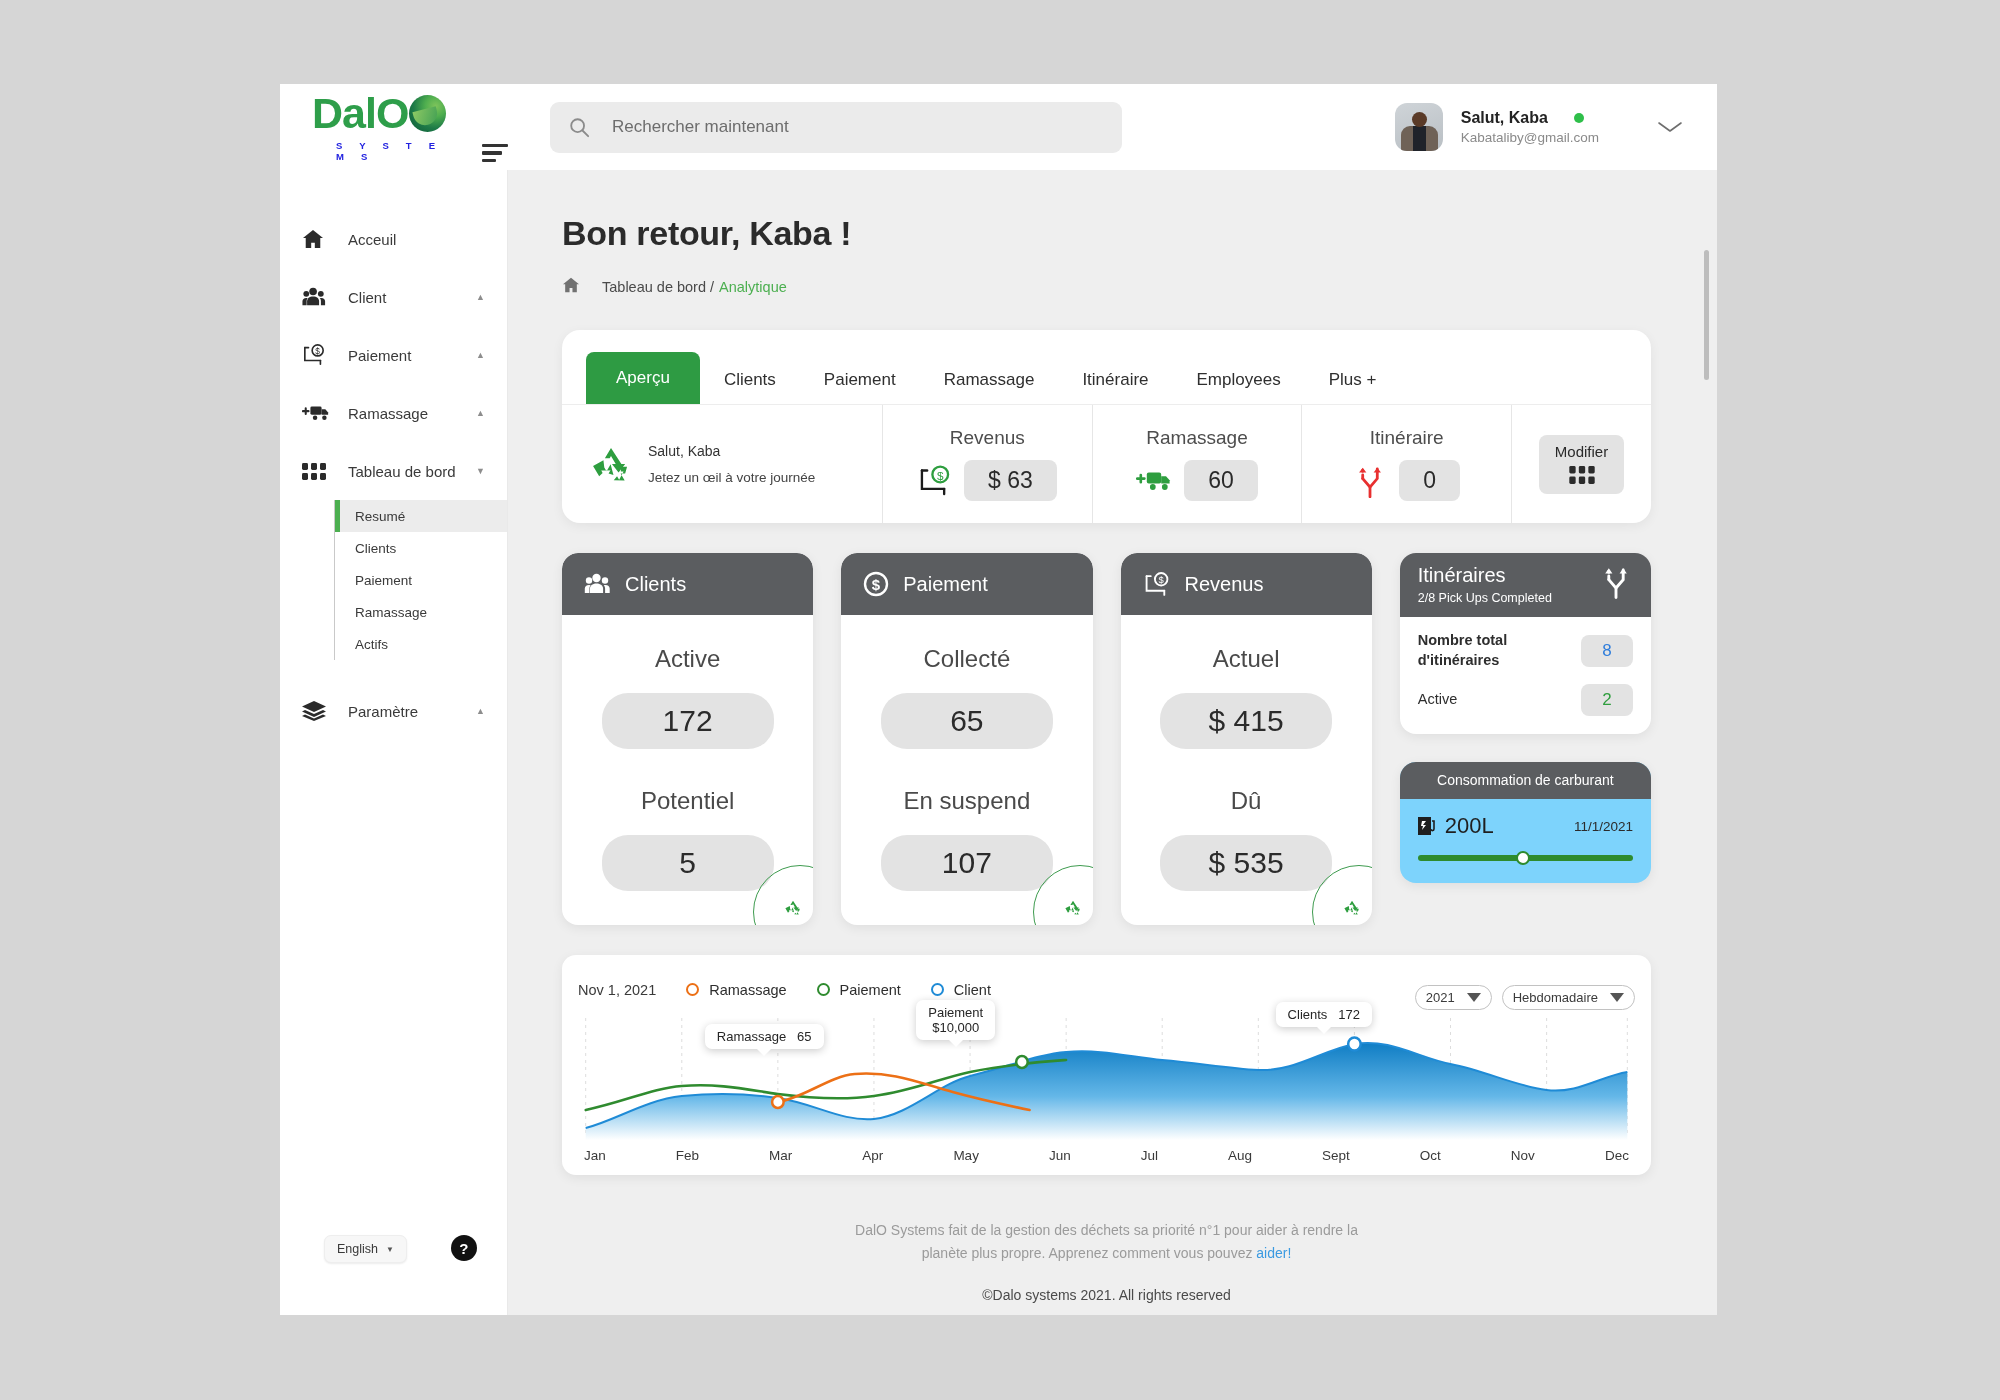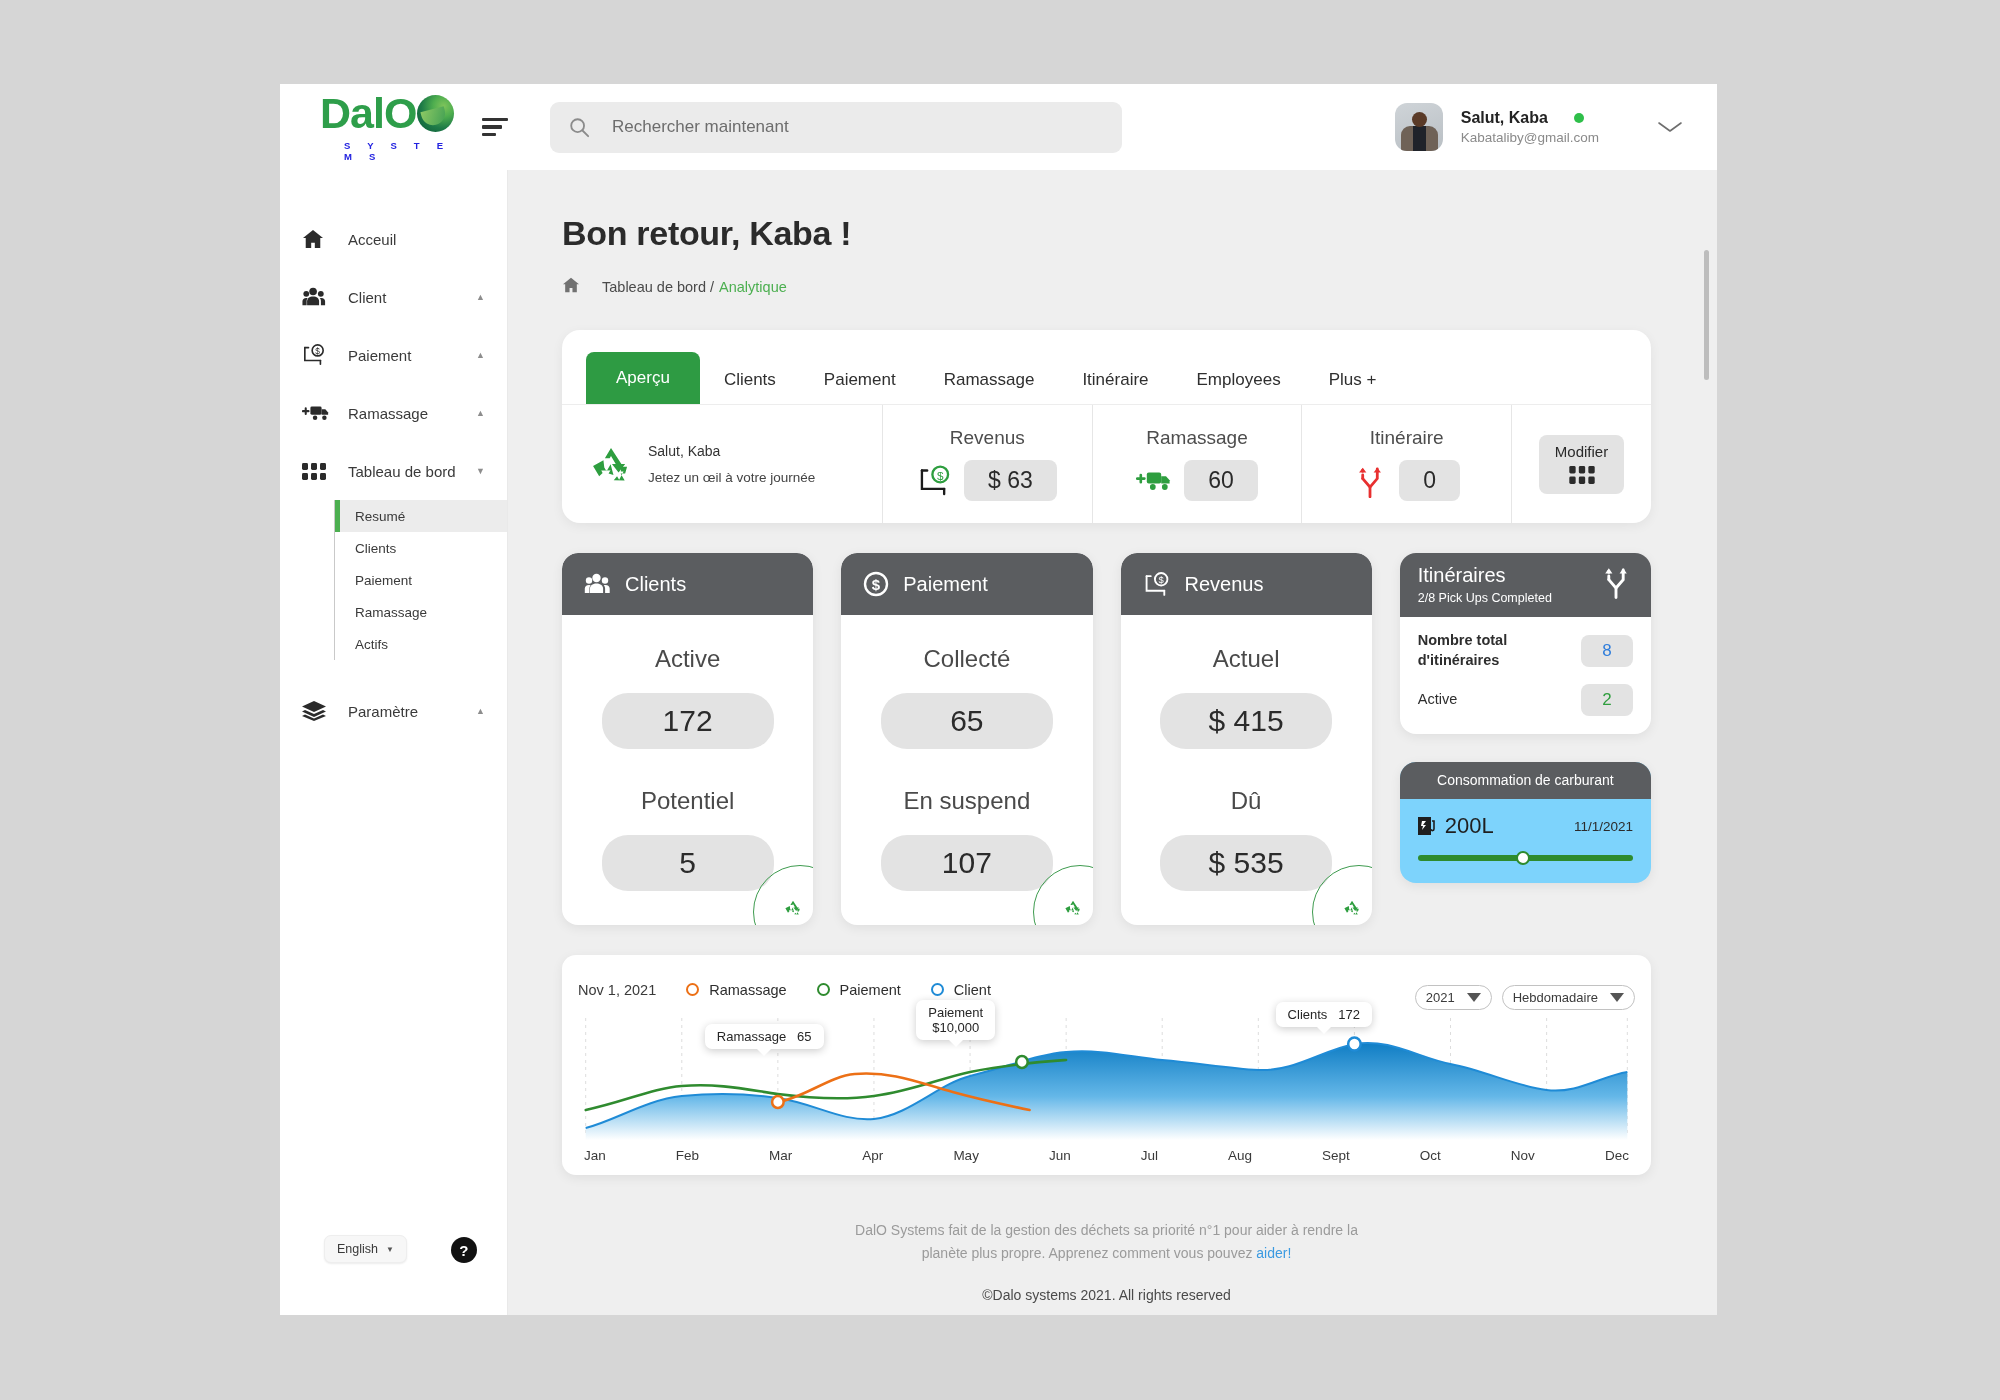--- a/index.html
+++ b/index.html
@@ -18,21 +18,21 @@
     overflow: hidden;
   }
   
   .header {
     height: 86px; min-height: 86px;
     display: flex; align-items: center;
     background: #fff;
     position: relative;
     z-index: 5;
   }
-  .brand { width: 228px; display: flex; align-items: center; padding-left: 40px; }
+  .brand { width: 228px; display: flex; align-items: flex-end; padding-left: 32px; }
   .logo-wrap { position: relative; }
   .logo-text {
     font-size: 43px; font-weight: bold; letter-spacing: -1px;
     color: #2e9e4a; line-height: 1; display: flex; align-items: center;
   }
   .logo-o {
     display: inline-block; width: 37px; height: 37px; border-radius: 50%;
     margin-left: 1px;
     background:
       radial-gradient(circle at 72% 30%, #7fc45b 0%, #4fae4f 28%, #1d7a47 60%, #0c5737 100%);
@@ -106,21 +106,21 @@
     height: 32px; display: flex; align-items: center;
     padding-left: 20px; font-size: 13.5px; color: #3a3a3a; cursor: pointer;
     position: relative;
   }
   .sub-item.active { background: #ececec; }
   .sub-item.active::before {
     content:""; position:absolute; left: 0; top: 0; bottom: 0; width: 5px; background: #4caf50;
   }
   .sidebar-bottom {
     margin-top: auto; padding: 0 0 52px 0;
-    display: flex; align-items: flex-end; gap: 44px; padding-left: 44px;
+    display: flex; align-items: flex-start; gap: 44px; padding-left: 44px;
   }
   .lang-btn {
     background: #f7f7f7; border: 1px solid #eee; border-radius: 7px;
     padding: 6px 12px; font-size: 12.5px; color: #3a3a3a; cursor: pointer;
     display: flex; align-items: center; gap: 8px;
     box-shadow: 0 1px 2px rgba(0,0,0,.08);
   }
   .help-btn {
     width: 26px; height: 26px; border-radius: 50%; background: #111; color: #fff;
     font-size: 15px; font-weight: bold; display:flex; align-items:center; justify-content:center;

